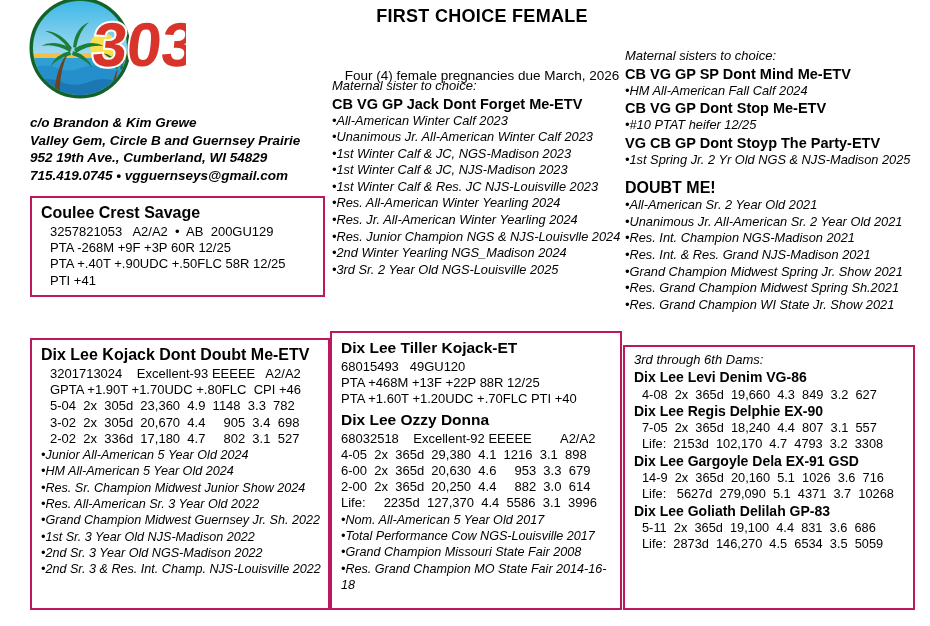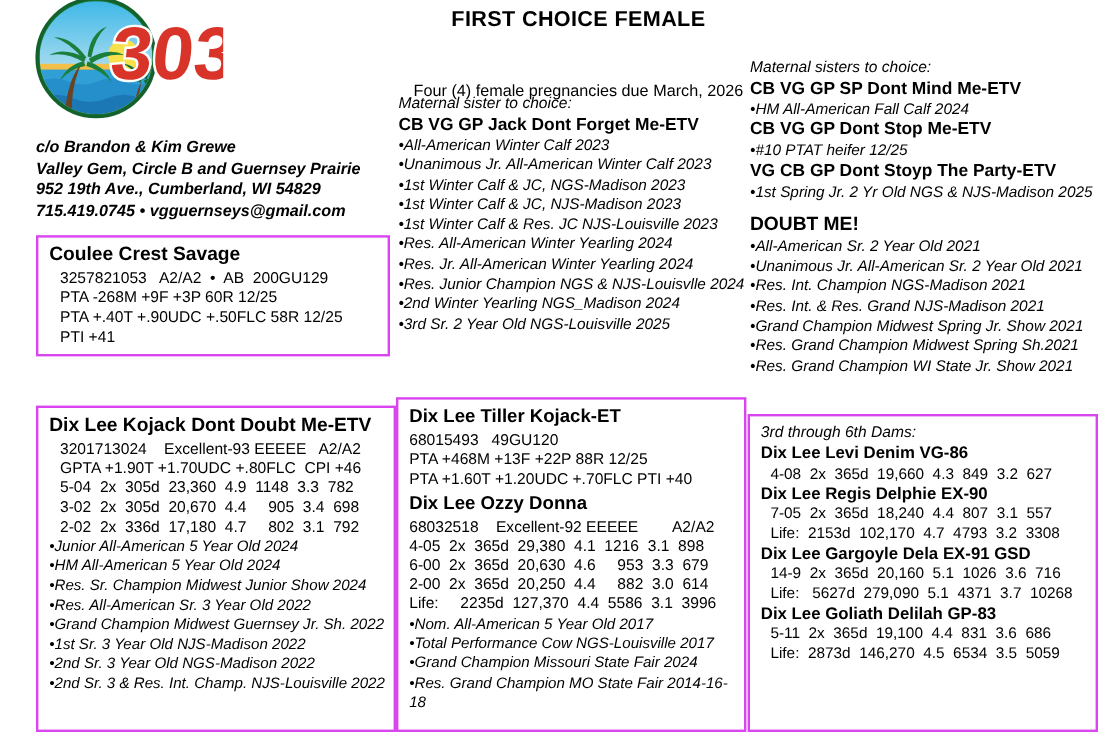--- a/index.html
+++ b/index.html
@@ -38,21 +38,21 @@
     top: 114px;
     width: 290px;
     font-style: italic;
     font-size: 13.5px;
     line-height: 17.5px;
     font-weight: bold;
   }
 
   .box {
     position: absolute;
-    border: 2px solid #d946ef;
+    border: 2px solid #be185d;
     box-sizing: border-box;
   }
   .box-inner {
     padding: 5px 7px 6px 9px;
   }
   .cow-name {
     font-weight: bold;
     font-size: 16px;
     line-height: 19px;
     margin-bottom: 2px;
@@ -280,21 +280,21 @@
     </div>
   </div>
 
   <div class="box" id="box-kojack">
     <div class="box-inner">
       <div class="cow-name">Dix Lee Kojack Dont Doubt Me-ETV</div>
       <div class="detail ind">3201713024    Excellent-93 EEEEE   A2/A2</div>
       <div class="detail ind">GPTA +1.90T +1.70UDC +.80FLC  CPI +46</div>
       <div class="detail ind">5-04  2x  305d  23,360  4.9  1148  3.3  782</div>
       <div class="detail ind">3-02  2x  305d  20,670  4.4     905  3.4  698</div>
-      <div class="detail ind">2-02  2x  336d  17,180  4.7     802  3.1  792</div>
+      <div class="detail ind">2-02  2x  336d  17,180  4.7     802  3.1  527</div>
       <div class="bullet">•Junior All-American 5 Year Old 2024</div>
       <div class="bullet">•HM All-American 5 Year Old 2024</div>
       <div class="bullet">•Res. Sr. Champion Midwest Junior Show 2024</div>
       <div class="bullet">•Res. All-American Sr. 3 Year Old 2022</div>
       <div class="bullet">•Grand Champion Midwest Guernsey Jr. Sh. 2022</div>
       <div class="bullet">•1st Sr. 3 Year Old NJS-Madison 2022</div>
       <div class="bullet">•2nd Sr. 3 Year Old NGS-Madison 2022</div>
       <div class="bullet">•2nd Sr. 3 &amp; Res. Int. Champ. NJS-Louisville 2022</div>
     </div>
   </div>
@@ -306,21 +306,21 @@
       <div class="detail">PTA +468M +13F +22P 88R 12/25</div>
       <div class="detail">PTA +1.60T +1.20UDC +.70FLC PTI +40</div>
       <div class="cow-name small" style="margin-top:2px;">Dix Lee Ozzy Donna</div>
       <div class="detail">68032518    Excellent-92 EEEEE        A2/A2</div>
       <div class="detail">4-05  2x  365d  29,380  4.1  1216  3.1  898</div>
       <div class="detail">6-00  2x  365d  20,630  4.6     953  3.3  679</div>
       <div class="detail">2-00  2x  365d  20,250  4.4     882  3.0  614</div>
       <div class="detail">Life:     2235d  127,370  4.4  5586  3.1  3996</div>
       <div class="bullet">•Nom. All-American 5 Year Old 2017</div>
       <div class="bullet">•Total Performance Cow NGS-Louisville 2017</div>
-      <div class="bullet">•Grand Champion Missouri State Fair 2024</div>
+      <div class="bullet">•Grand Champion Missouri State Fair 2008</div>
       <div class="bullet">•Res. Grand Champion MO State Fair 2014-16-18</div>
     </div>
   </div>
 
   <div class="box" id="box-dams">
     <div class="box-inner">
       <div class="dam-head">3rd through 6th Dams:</div>
 
       <div class="dam-name">Dix Lee Levi Denim VG-86</div>
       <div class="dam-line">4-08  2x  365d  19,660  4.3  849  3.2  627</div>

